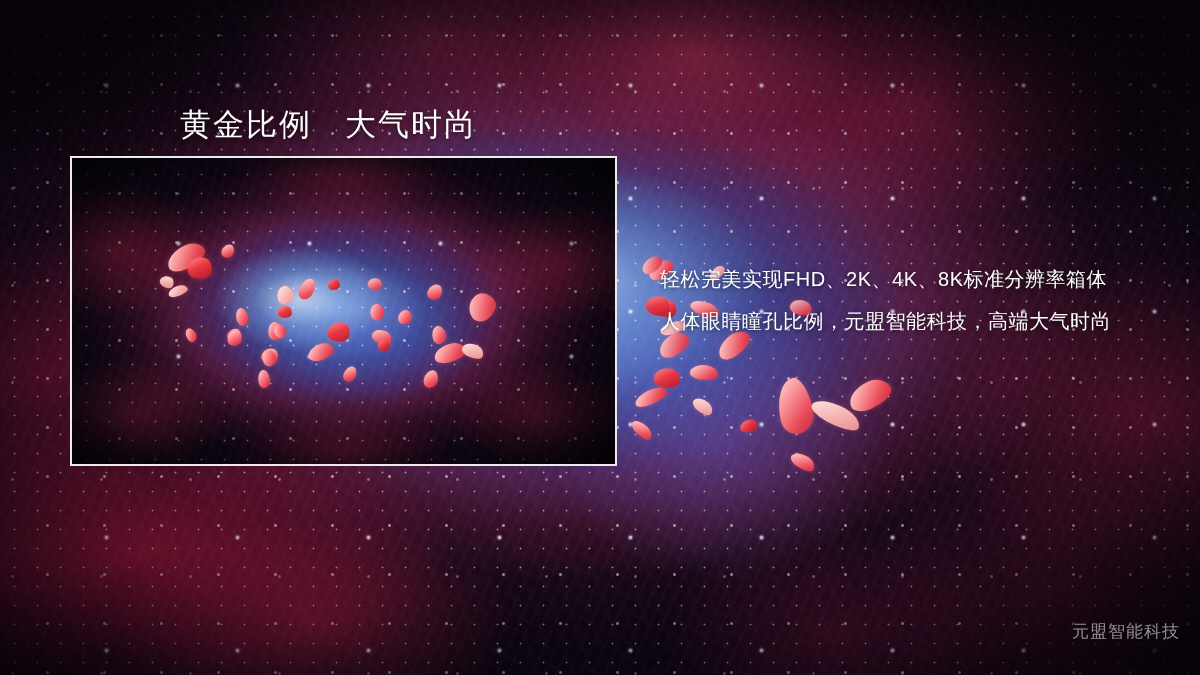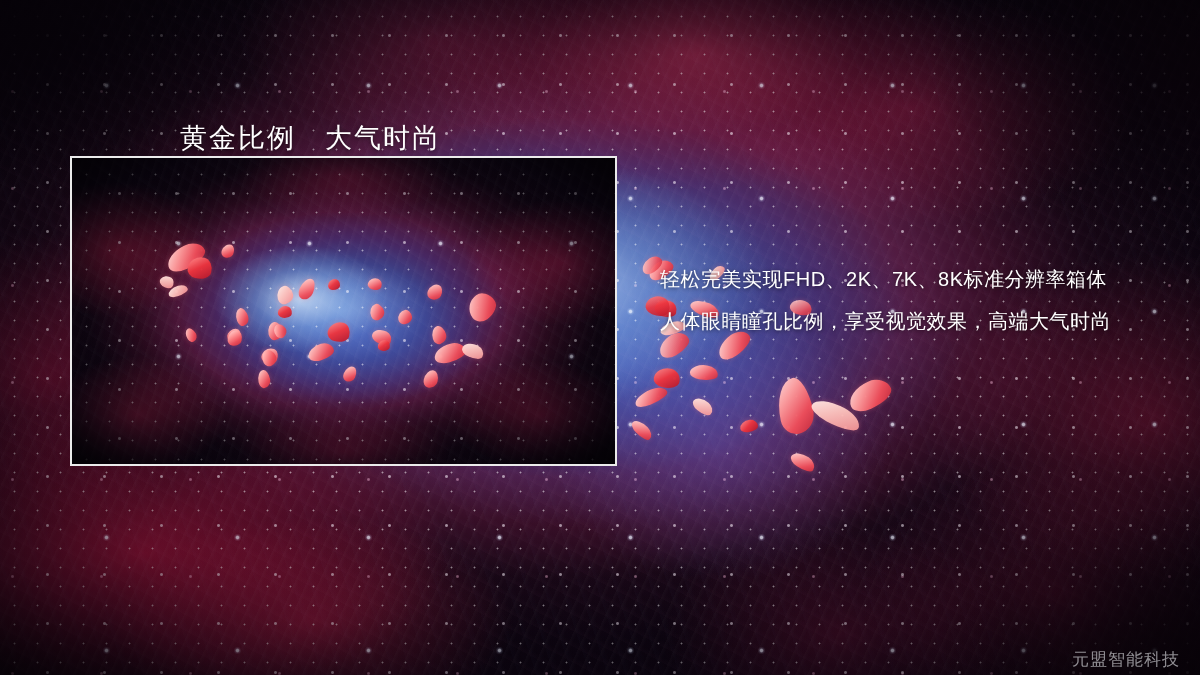--- a/index.html
+++ b/index.html
@@ -171,43 +171,42 @@
   }
   .petal.deep{
     background:linear-gradient(140deg, rgba(255,150,150,.96) 0%, rgba(236,52,62,.97) 48%, rgba(176,22,42,.95) 100%);
   }
 
   
   .title{
     position:absolute;
     left:180px; top:104px;
     color:#fff;
-    font-size:27px;
+    font-size:31px;
     letter-spacing:2px;
     font-weight:400;
     white-space:pre;
     text-shadow:0 1px 4px rgba(0,0,0,.55);
-    margin-top:16px;
   }
   .body-block{
     position:absolute;
     left:660px; top:258px;
     width:500px;
   }
   .body-line{
     color:#fff;
     font-size:20px;
     line-height:42px;
     letter-spacing:.5px;
     white-space:nowrap;
     text-shadow:0 1px 4px rgba(0,0,0,.6);
   }
   .watermark{
     position:absolute;
-    left:1072px; top:648px;
+    left:1072px; top:620px;
     color:rgba(196,196,200,.72);
     font-size:17px;
     letter-spacing:1px;
     white-space:nowrap;
   }
 </style>
 </head>
 <body>
 
 <div class="slide">
@@ -288,22 +287,22 @@
         <div class="petal" style="left:396px;top:136px;width:28px;height:26px;transform:rotate(-36deg);"></div>
         <div class="petal" style="left:362px;top:186px;width:32px;height:18px;transform:rotate(-14deg);"></div>
         <div class="petal pale" style="left:390px;top:186px;width:22px;height:14px;transform:rotate(26deg);"></div>
         <div class="petal" style="left:352px;top:212px;width:14px;height:18px;transform:rotate(12deg);"></div>
         <div class="petal" style="left:202px;top:166px;width:12px;height:14px;transform:rotate(-40deg);"></div>
       </div>
     </div>
   </div>
 
   <div class="body-block">
-    <div class="body-line">轻松完美实现FHD、2K、7K、8K标准分辨率箱体</div>
-    <div class="body-line">人体眼睛瞳孔比例，享受视觉效果，高端大气时尚</div>
+    <div class="body-line">轻松完美实现FHD、2K、4K、8K标准分辨率箱体</div>
+    <div class="body-line">人体眼睛瞳孔比例，元盟智能科技，高端大气时尚</div>
   </div>
 
   <div>
     <div class="petal" style="left:641px;top:258px;width:22px;height:14px;transform:rotate(-34deg);opacity:.95;"></div>
     <div class="petal deep" style="left:646px;top:296px;width:24px;height:20px;transform:rotate(22deg);opacity:.95;"></div>
     <div class="petal" style="left:658px;top:335px;width:32px;height:20px;transform:rotate(-30deg);opacity:.95;"></div>
     <div class="petal" style="left:790px;top:300px;width:22px;height:15px;transform:rotate(18deg);opacity:.9;"></div>
   </div>
 
   <div class="watermark">元盟智能科技</div>

